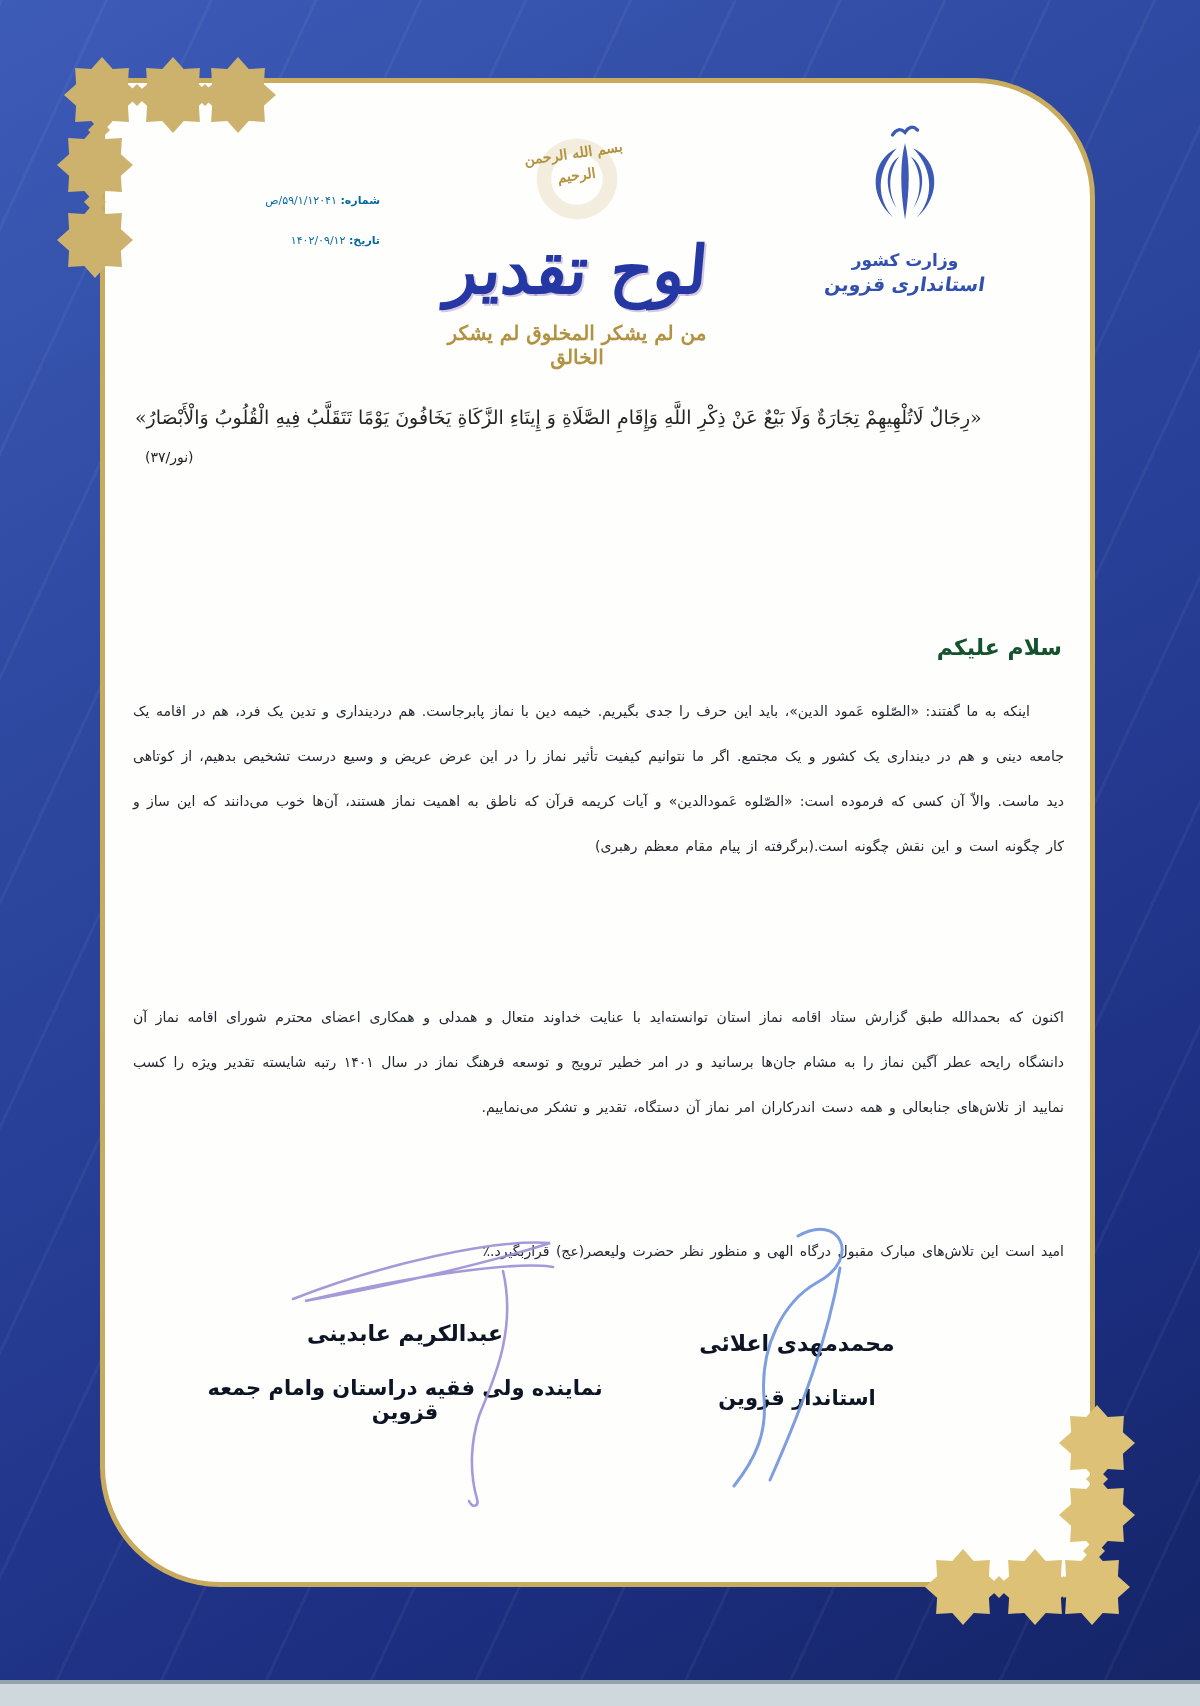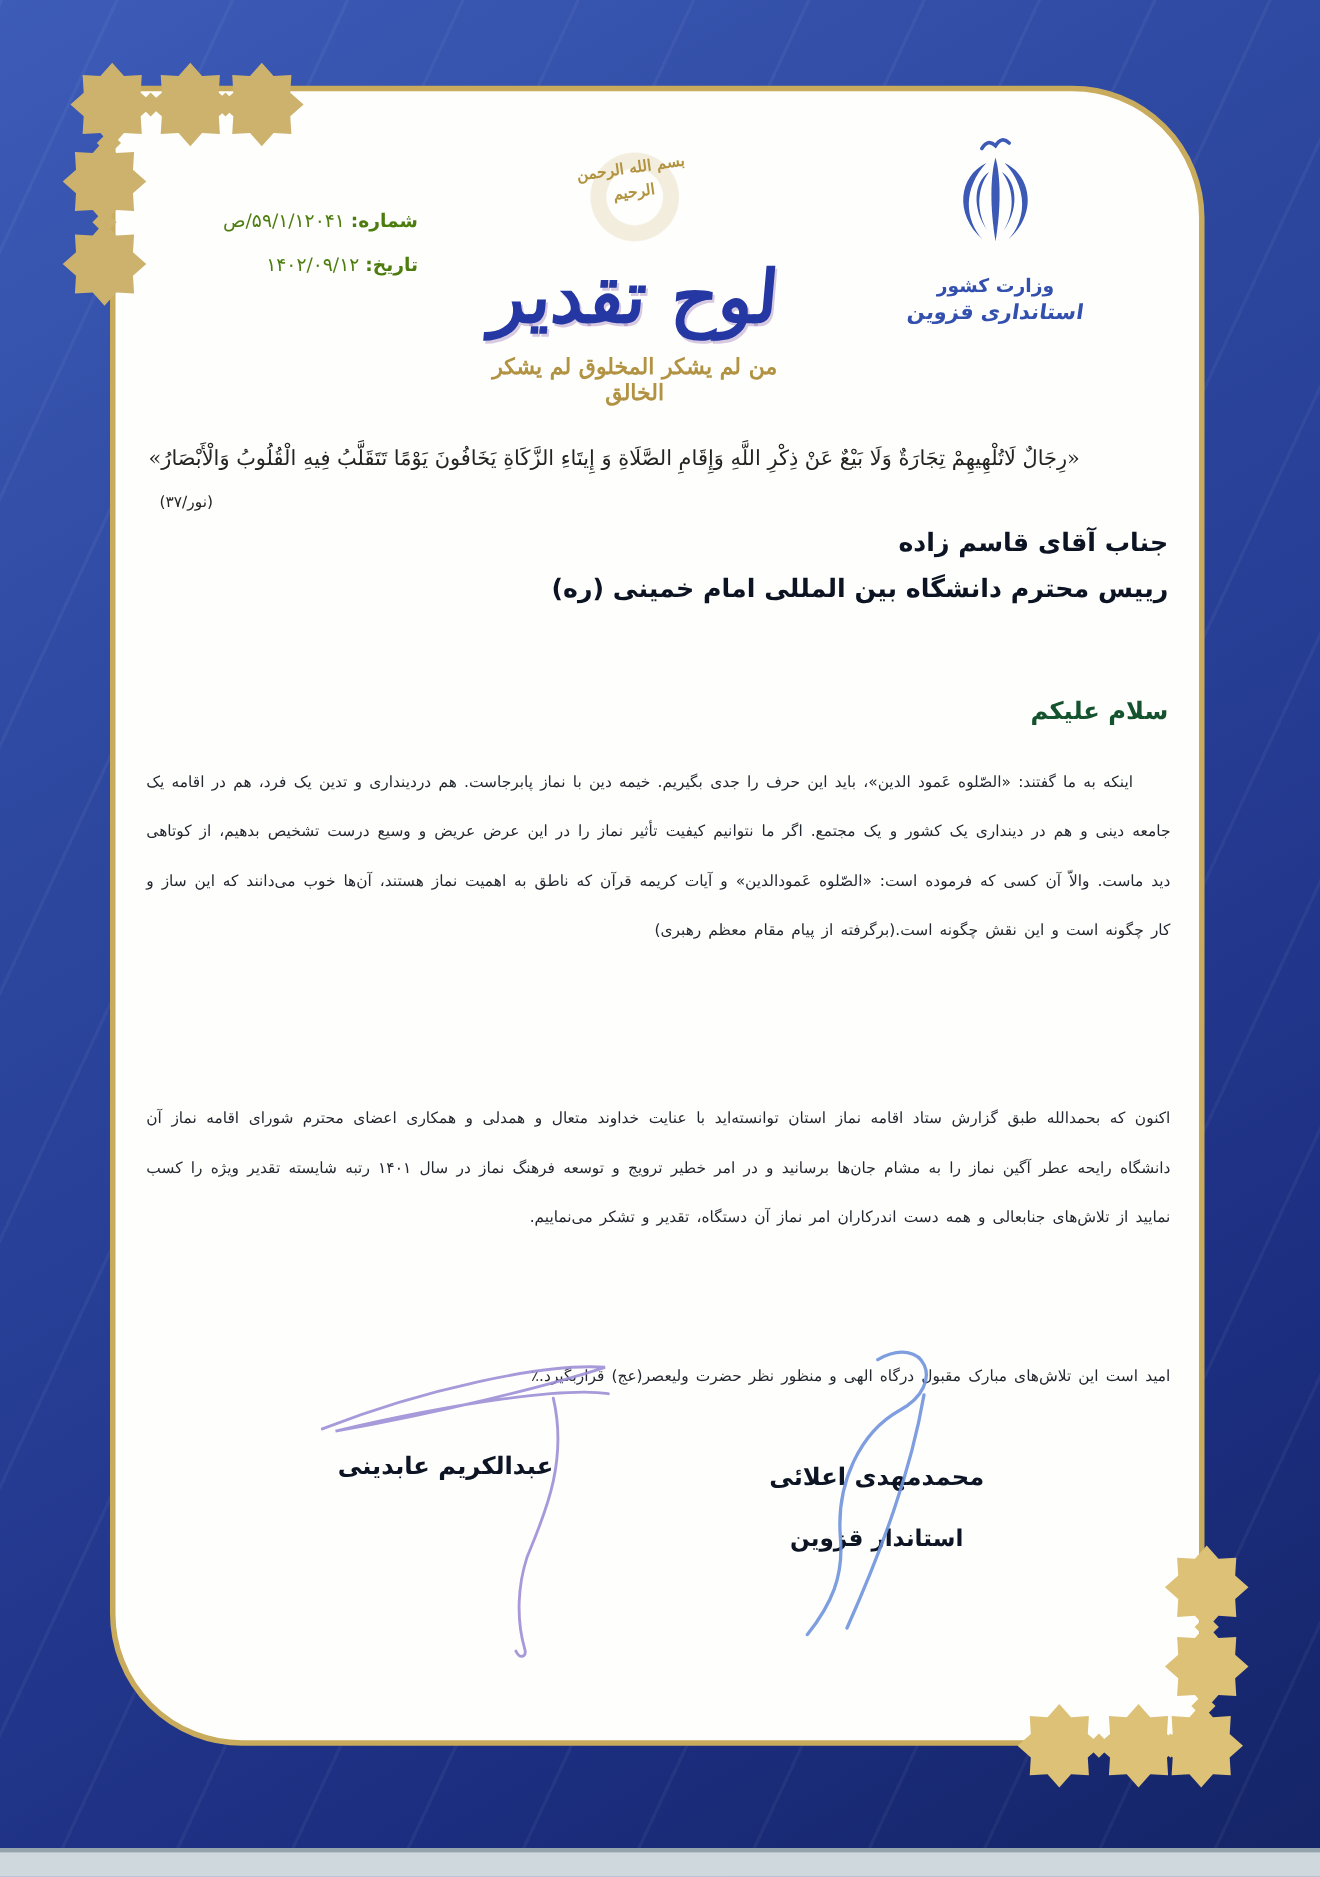--- a/index.html
+++ b/index.html
@@ -7,21 +7,21 @@
   .scan{position:relative;width:1200px;height:1706px;overflow:hidden;
         background:linear-gradient(150deg,#3d5cb8 0%,#2f4aa2 28%,#273e95 52%,#1c2e80 78%,#152465 100%);}
   .scan::before{content:"";position:absolute;inset:0;pointer-events:none;
         background:repeating-linear-gradient(115deg,rgba(255,255,255,.045) 0 3px,rgba(255,255,255,0) 3px 95px);}
   .gray-strip{position:absolute;left:0;right:0;bottom:0;height:22px;background:#cfd8dc;border-top:4px solid #93a4ad;z-index:4;}
 
   .page{position:absolute;left:100px;top:78px;width:995px;height:1509px;box-sizing:border-box;
         background:#fefefc;border:5px solid #c9ab5e;border-radius:8px 120px 8px 120px;direction:rtl;z-index:1;}
 
   
-  .ref{position:absolute;left:15px;top:98px;width:260px;text-align:right;font-size:17px;color:#4d7c0f;line-height:40px;}
+  .ref{position:absolute;left:15px;top:98px;width:260px;text-align:right;font-size:11px;color:#0369a1;line-height:40px;}
   .ref .lbl{font-weight:600;}
   .ref .val{letter-spacing:.5px;}
 
   
   .title-block{position:absolute;left:322px;top:30px;width:300px;text-align:center;}
   .bismillah{display:inline-block;width:132px;height:132px;border-radius:50%;box-sizing:border-box;
         padding:30px 12px 0;color:#b2933f;font-size:14px;line-height:1.55;font-weight:bold;
         font-family:"DejaVu Serif",serif;transform:rotate(-8deg);
         background:radial-gradient(closest-side,rgba(182,150,64,0) 38%,rgba(182,150,64,.16) 40% 60%,rgba(182,150,64,0) 62%);}
   .cert-title{margin-top:-14px;font-size:66px;font-weight:bold;color:#2437a3;font-family:"DejaVu Serif",serif;
@@ -111,38 +111,35 @@
           </g>
         </g>
       </svg>
       <div class="emblem-line1">وزارت کشور</div>
       <div class="emblem-line2">استانداری قزوین</div>
     </div>
 
     <div class="verse">«رِجَالٌ لَاتُلْهِيهِمْ تِجَارَةٌ وَلَا بَيْعٌ عَنْ ذِكْرِ اللَّهِ وَإِقَامِ الصَّلَاةِ وَ إِيتَاءِ الزَّكَاةِ يَخَافُونَ يَوْمًا تَتَقَلَّبُ فِيهِ الْقُلُوبُ وَالْأَبْصَارُ»</div>
     <div class="verse-ref">(نور/۳۷)</div>
 
-    <div class="addressee">
-      <div class="l1">جناب آقای قاسم زاده</div>
-      <div class="l2">رییس محترم دانشگاه بین المللی امام خمینی (ره)</div>
-    </div>
 
     <div class="salutation">سلام علیکم</div>
 
     <div class="para p1">اینکه به ما گفتند: «الصّلوه عَمود الدین»، باید این حرف را جدی بگیریم. خیمه دین با نماز پابرجاست. هم دردینداری و تدین یک فرد، هم در اقامه یک جامعه دینی و هم در دینداری یک کشور و یک مجتمع. اگر ما نتوانیم کیفیت تأثیر نماز را در این عرض عریض و وسیع درست تشخیص بدهیم، از کوتاهی دید ماست. والاّ آن کسی که فرموده است: «الصّلوه عَمودالدین» و آیات کریمه قرآن که ناطق به اهمیت نماز هستند، آن‌ها خوب می‌دانند که این ساز و کار چگونه است و این نقش چگونه است.(برگرفته از پیام مقام معظم رهبری)</div>
     <div class="para p2">اکنون که بحمدالله طبق گزارش ستاد اقامه نماز استان توانسته‌اید با عنایت خداوند متعال و همدلی و همکاری اعضای محترم شورای اقامه نماز آن دانشگاه رایحه عطر آگین نماز را به مشام جان‌ها برسانید و در امر خطیر ترویج و توسعه فرهنگ نماز در سال ۱۴۰۱ رتبه شایسته تقدیر ویژه را کسب نمایید از تلاش‌های جنابعالی و همه دست اندرکاران امر نماز آن دستگاه، تقدیر و تشکر می‌نماییم.</div>
     <div class="para p3">امید است این تلاش‌های مبارک مقبول درگاه الهی و منظور نظر حضرت ولیعصر(عج) قراربگیرد.٪</div>
 
     <div class="sig sig-right">
       <div class="name">محمدمهدی اعلائی</div>
       <div class="role">استاندار قزوین</div>
     </div>
 
     <div class="sig sig-left">
       <div class="name">عبدالکریم عابدینی</div>
+      <div class="role">نماینده ولی فقیه دراستان وامام جمعه قزوین</div>
     </div>
 
     <svg class="ink ink-blue" width="180" height="280" viewBox="0 0 180 280">
       <g fill="none" stroke="#7094dc" stroke-width="3" stroke-linecap="round" opacity="0.9">
         <path d="M108,18 C150,-6 172,40 128,64 C92,84 70,130 74,180 C77,215 66,240 44,268"></path>
         <path d="M150,50 C138,120 112,190 80,262"></path>
       </g>
     </svg>
 
     <svg class="ink ink-purple" width="340" height="310" viewBox="0 0 340 310">

